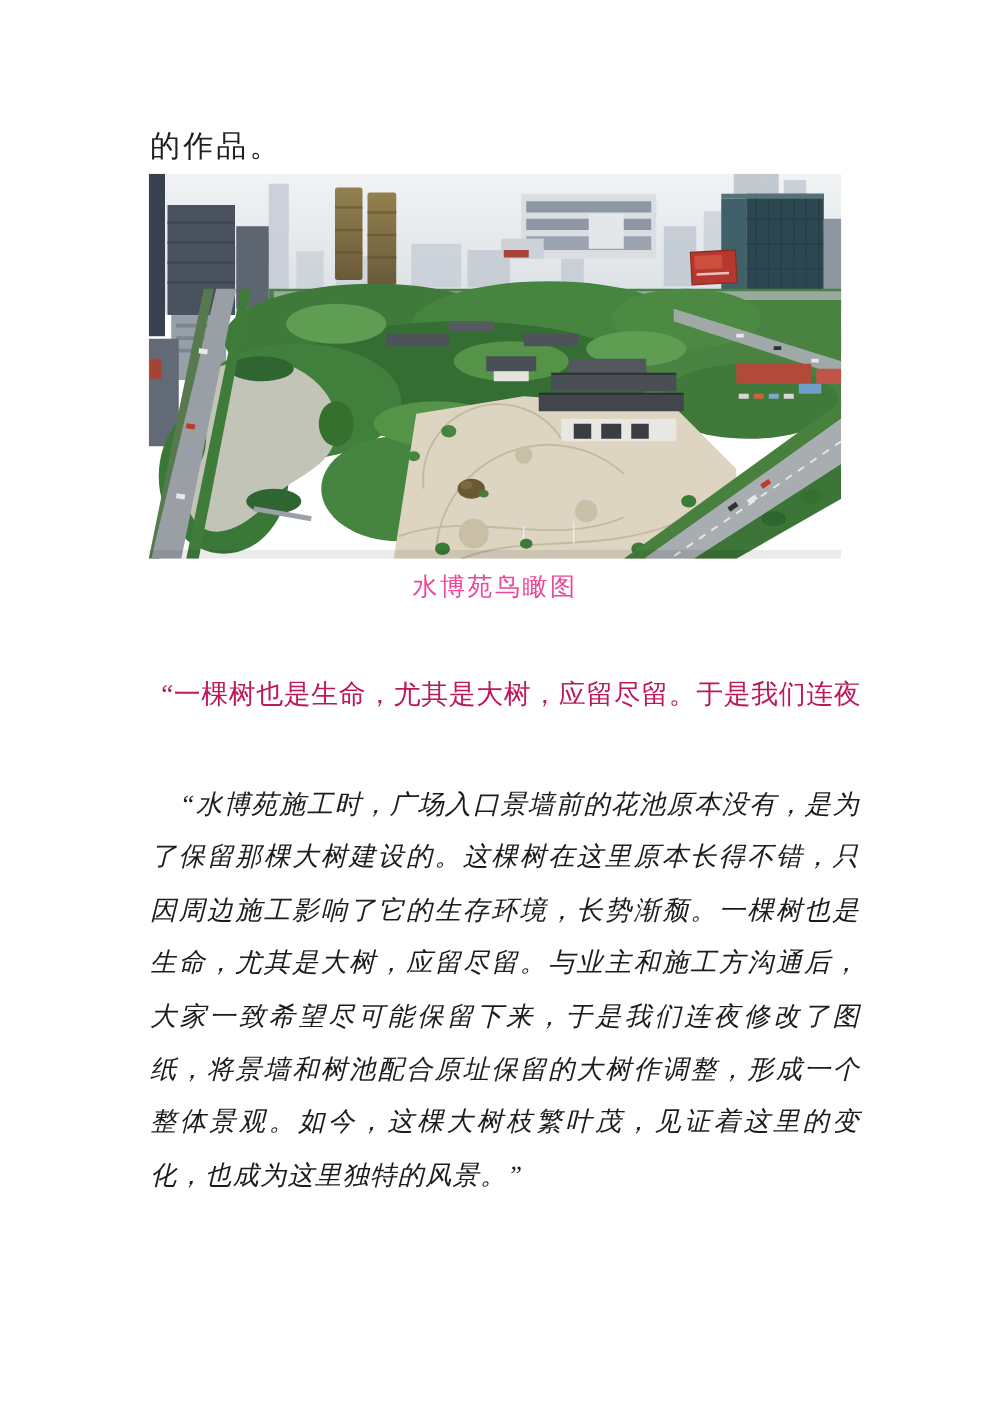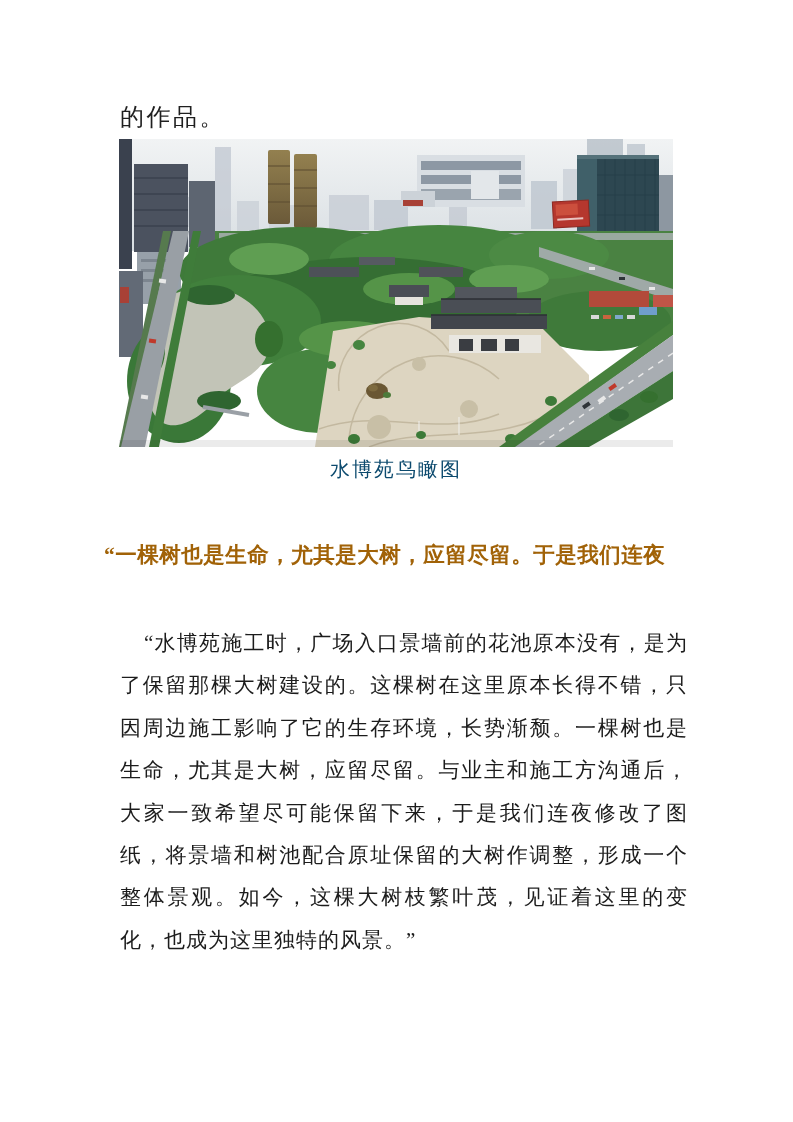--- a/index.html
+++ b/index.html
@@ -10,32 +10,33 @@
   .intro{
     position:absolute;left:120px;top:101px;font-size:24px;letter-spacing:2.5px;
     margin:0;
   }
   .figure{
     position:absolute;left:119px;top:139px;width:554px;height:308px;margin:0;
   }
   .figure svg{display:block;width:554px;height:308px;}
   .caption{
     position:absolute;left:119px;top:456px;width:554px;margin:0;
-    text-align:center;font-size:20px;color:#0c4a6e;letter-spacing:2px;
+    text-align:center;font-size:20px;color:#ec4899;letter-spacing:2px;
   }
   .quote{
     position:absolute;left:104px;top:533px;width:585px;margin:0;
-    text-align:left;font-weight:700;color:#a16207;
+    text-align:right;font-weight:400;color:#be185d;
     font-size:21.5px;line-height:45px;letter-spacing:0.5px;
   }
   .bodytext{
     position:absolute;left:120px;top:622px;width:568px;margin:0;
     font-size:21px;line-height:42.4px;letter-spacing:1px;
     text-align:justify;text-justify:inter-character;text-indent:24px;
     color:#1c1c1c;
+    font-style:italic;
   }
 </style>
 </head>
 <body>
 
 <div class="page">
 
   <p class="intro">的作品。</p>
 
   <figure class="figure">

